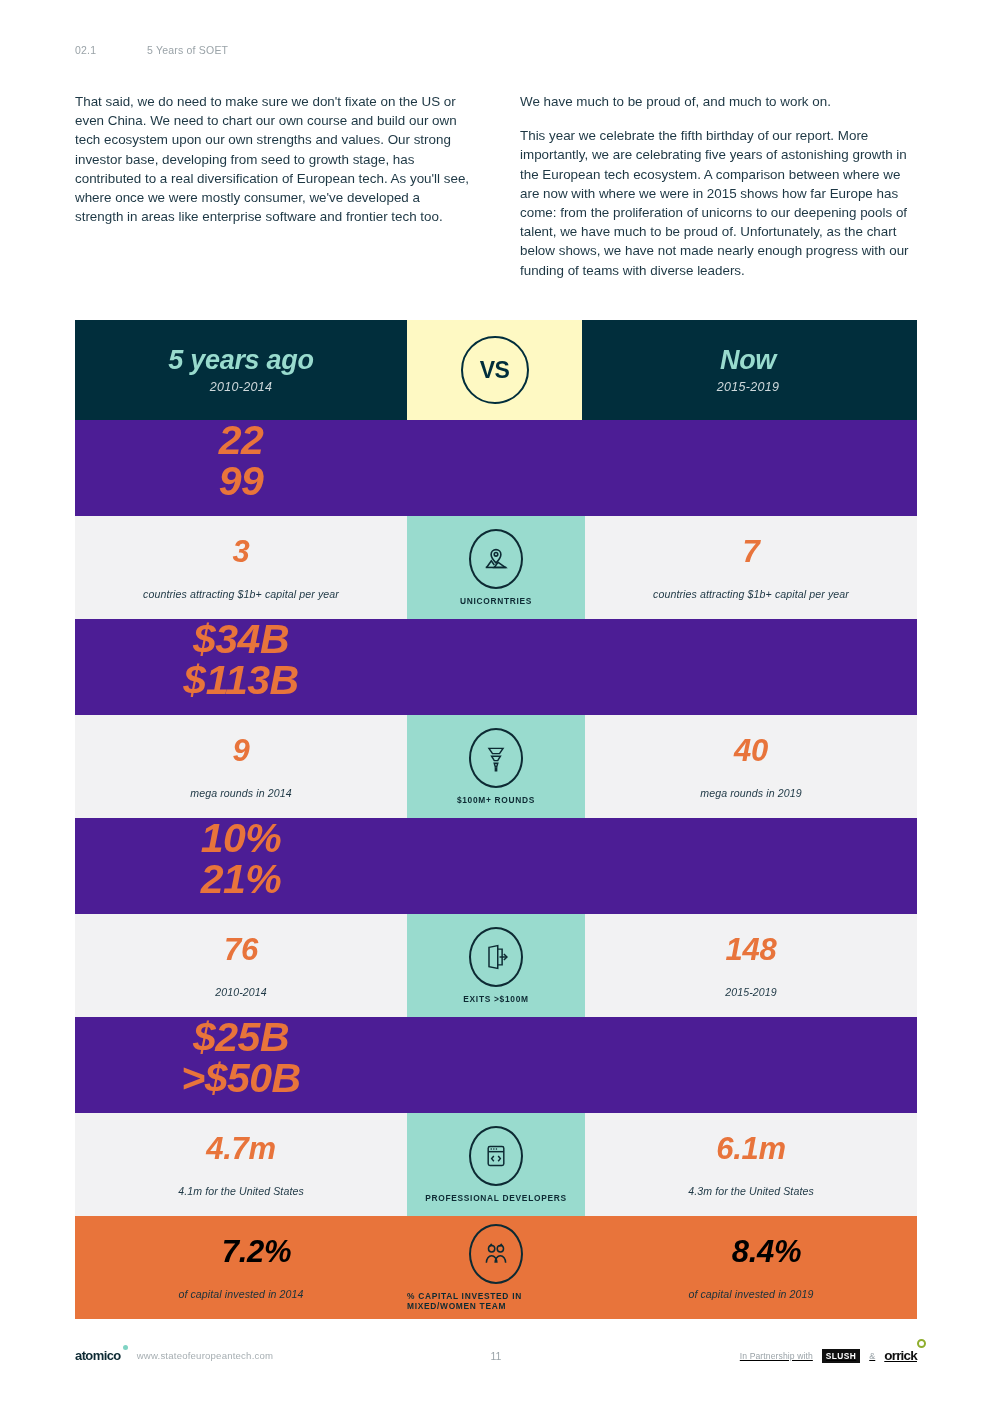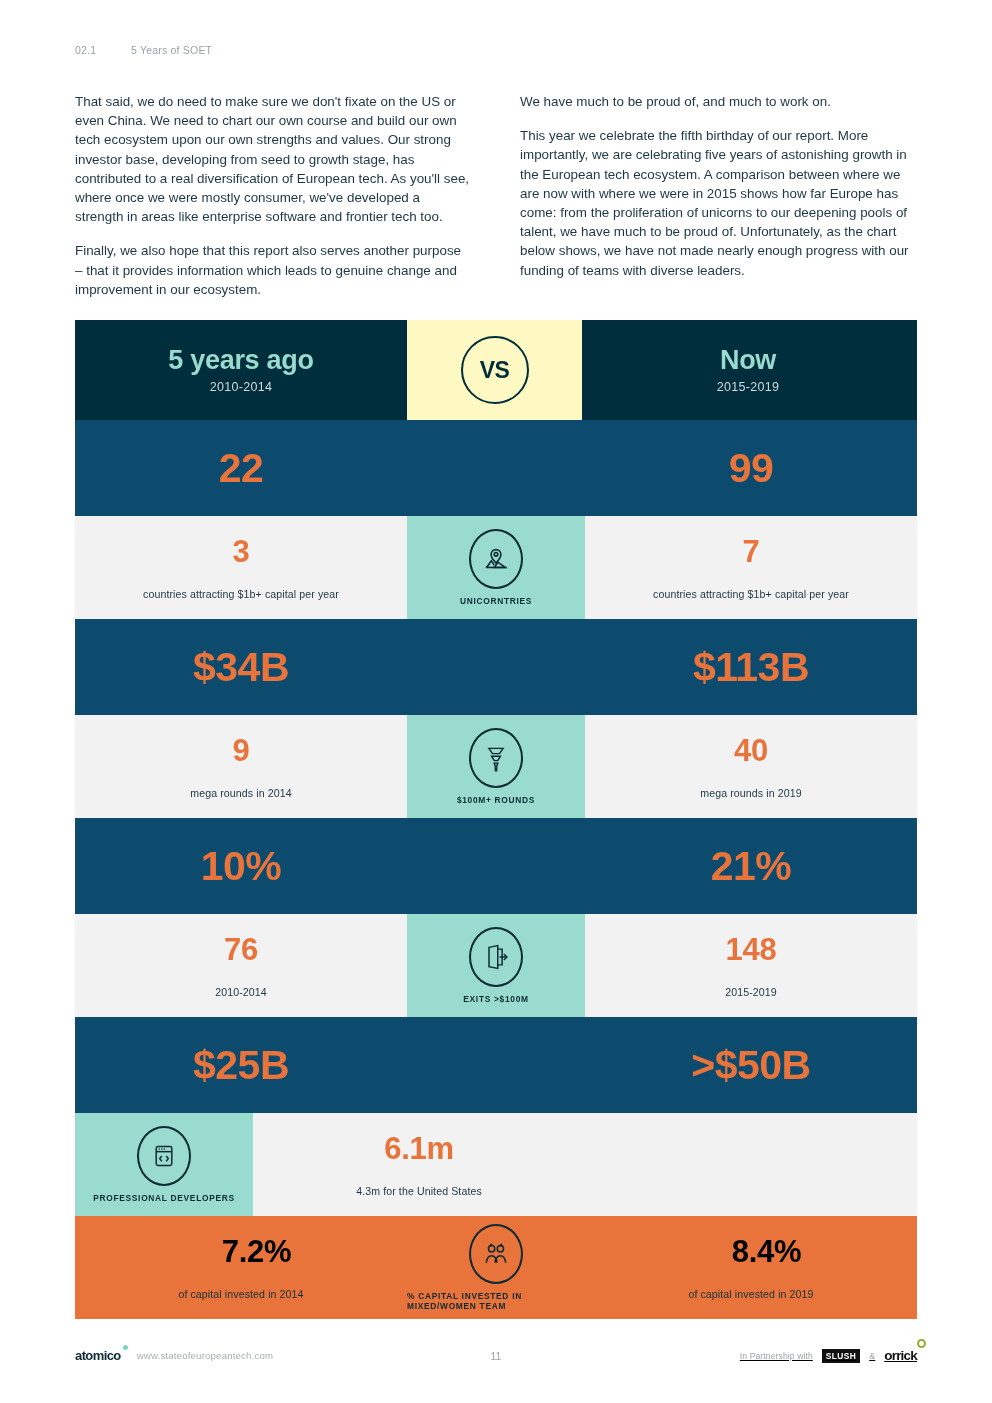--- a/index.html
+++ b/index.html
@@ -21,21 +21,21 @@
   .page-header {
     position: absolute;
     top: 44px;
     left: 75px;
     display: flex;
     align-items: baseline;
     font-size: 10.5px;
     letter-spacing: 0.2px;
     color: #9aa3a8;
   }
-  .hdr-num { width: 56px; }
+  .hdr-num { width: 72px; }
   .hdr-title { }
 
   
   .intro {
     position: absolute;
     top: 92px;
     left: 75px;
     width: 842px;
     display: flex;
     gap: 48px;
@@ -54,30 +54,31 @@
     position: absolute;
     top: 320px;
     left: 75px;
     width: 842px;
   }
   .row {
     position: relative;
     display: flex;
     width: 100%;
   }
-  .row.dark  { background: #0c4a6e; }
+  .row.dark  { background: #4c1d95; flex-direction: column; }
   .row.light { background: #f2f2f3; }
   .row.accent{ background: #e8743b; }
 
   .cell {
     position: relative;
     display: flex;
     flex-direction: column;
     align-items: center;
     justify-content: center;
+    font-style: italic;
   }
   .cell.side   { width: 332px; }
 
   
   .row.header { height: 100px; background: #012e3c; }
   .row.header .cell.side { justify-content: center; }
   .title-main {
     font-size: 27px;
     font-weight: bold;
     color: #99dbce;
@@ -253,21 +254,20 @@
 <div class="page">
 
   <div class="page-header">
     <span class="hdr-num">02.1</span>
     <span class="hdr-title">5 Years of SOET</span>
   </div>
 
   <div class="intro">
     <div class="col">
       <p>That said, we do need to make sure we don't fixate on the US or even China. We need to chart our own course and build our own tech ecosystem upon our own strengths and values. Our strong investor base, developing from seed to growth stage, has contributed to a real diversification of European tech. As you'll see, where once we were mostly consumer, we've developed a strength in areas like enterprise software and frontier tech too.</p>
-      <p>Finally, we also hope that this report also serves another purpose – that it provides information which leads to genuine change and improvement in our ecosystem.</p>
     </div>
     <div class="col">
       <p>We have much to be proud of, and much to work on.</p>
       <p>This year we celebrate the fifth birthday of our report. More importantly, we are celebrating five years of astonishing growth in the European tech ecosystem. A comparison between where we are now with where we were in 2015 shows how far Europe has come: from the proliferation of unicorns to our deepening pools of talent, we have much to be proud of. Unfortunately, as the chart below shows, we have not made nearly enough progress with our funding of teams with diverse leaders.</p>
     </div>
   </div>
 
   <div class="compare">
 
     <div class="row header">
@@ -387,20 +387,24 @@
       <div class="cell side">
         <div class="bignum-val">$25B</div>
       </div>
       <div class="center-spacer"></div>
       <div class="cell side">
         <div class="bignum-val">&gt;$50B</div>
       </div>
     </div>
 
     <div class="row light stat">
+      <div class="cell side">
+        <div class="stat-val">4.7m</div>
+        <div class="stat-cap">4.1m for the United States</div>
+      </div>
       <div class="icon-tile">
         <div class="icon-ring">
           <svg width="26" height="28" viewBox="0 0 30 32" fill="none" stroke="#0d2a33" stroke-width="1.7">
             <rect x="6" y="5" width="18" height="22" rx="2"></rect>
             <path d="M6 11h18"></path>
             <circle cx="9.5" cy="8" r="0.9" fill="#0d2a33" stroke="none"></circle>
             <circle cx="12.5" cy="8" r="0.9" fill="#0d2a33" stroke="none"></circle>
             <circle cx="15.5" cy="8" r="0.9" fill="#0d2a33" stroke="none"></circle>
             <path d="M12.5 16l-2.5 3 2.5 3"></path>
             <path d="M17.5 16l2.5 3-2.5 3"></path>

